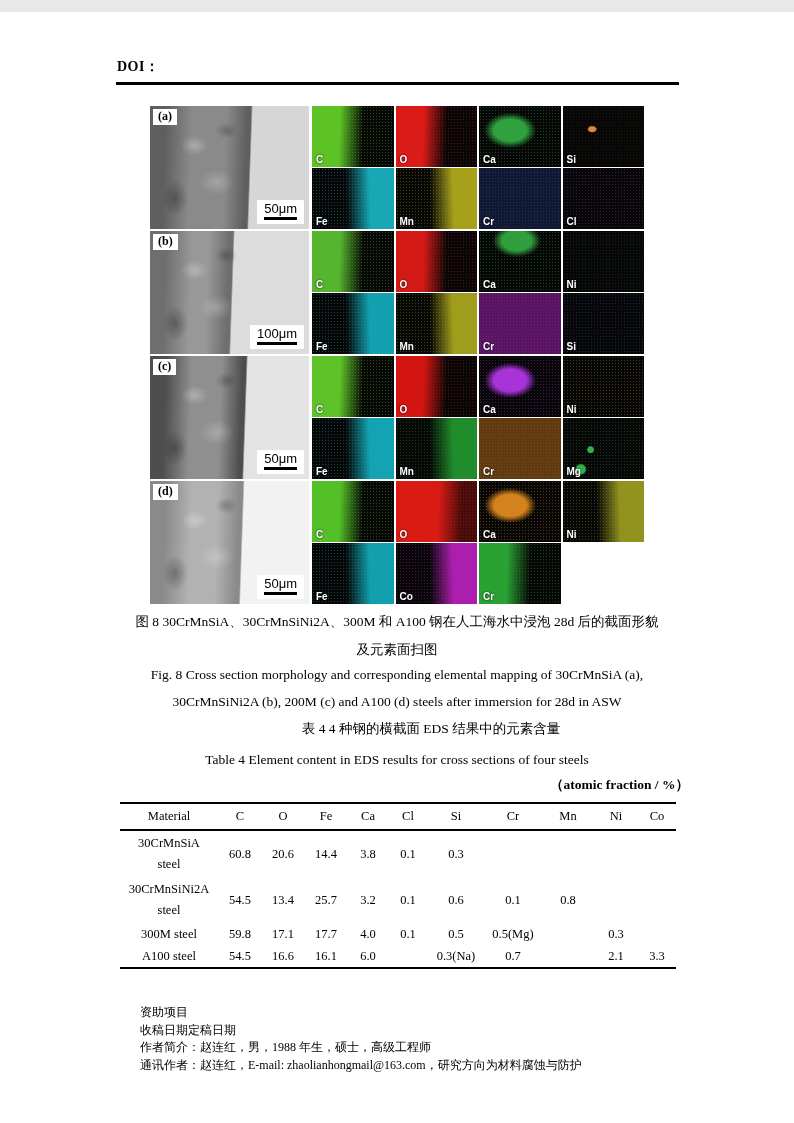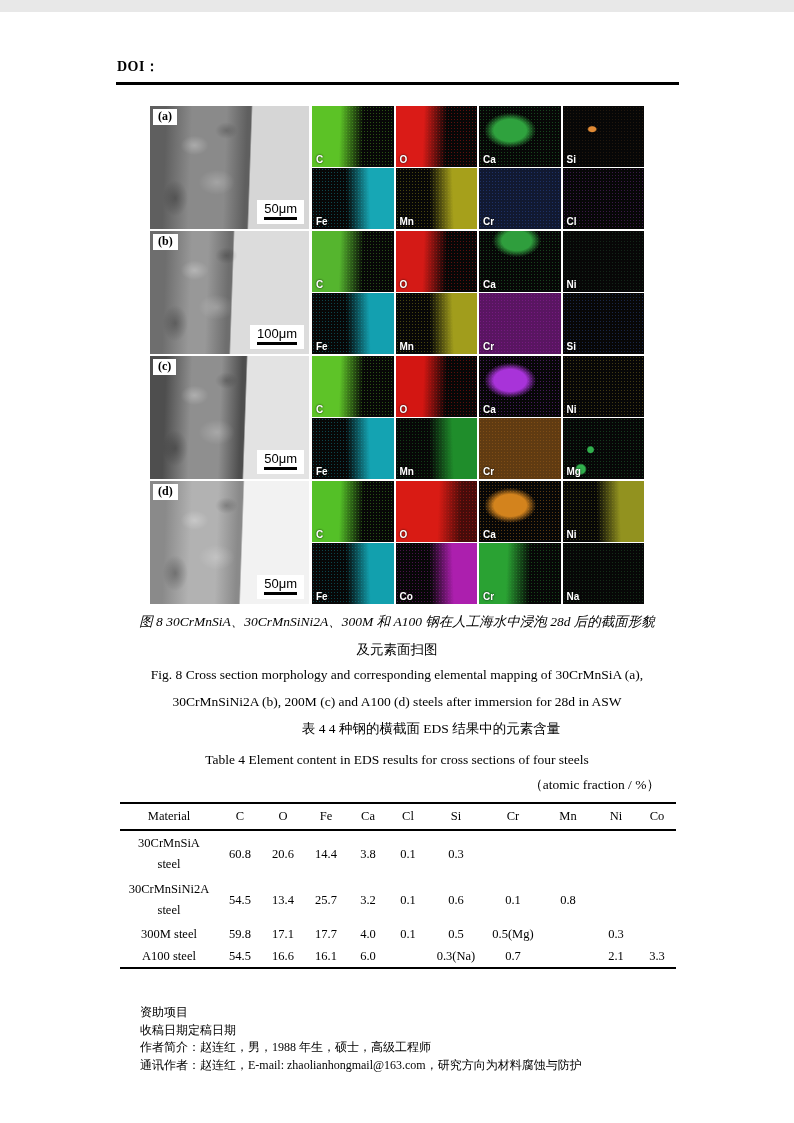--- a/index.html
+++ b/index.html
@@ -38,23 +38,23 @@
                  radial-gradient(4px 4px at 34% 52%,var(--fg) 0 70%,transparent 100%);}
   .pattern-blobs::before{opacity:.3;}
   .pattern-full::after,.pattern-dim::after,.pattern-fade::after{content:"";position:absolute;inset:0;z-index:2;background:var(--fg);}
   .pattern-full::after{opacity:.55;}
   .pattern-dim::after{opacity:.25;}
   .pattern-fade{background-image:linear-gradient(92deg,var(--fg) 0 52%,rgba(0,0,0,0) 80%);}
   .pattern-fade::after{opacity:.3;}
 
   
   .cap{position:absolute;left:0;width:794px;text-align:center;font-size:13.5px;}
-  .cap-cn1{top:601px;font-style:italic;} .cap-cn2{top:629px;font-family:Liberation Serif, serif;} .cap-en1{top:655px;} .cap-en2{top:682px;}
+  .cap-cn1{top:601px;} .cap-cn2{top:629px;font-family:Liberation Serif, serif;} .cap-en1{top:655px;} .cap-en2{top:682px;}
   .cap-tcn{top:708px;padding-left:34px;} .cap-ten{top:740px;}
-  .unit-note{position:absolute;left:104px;top:764px;width:556px;text-align:right;font-weight:normal;font-size:13.5px;}
+  .unit-note{position:absolute;left:133px;top:764px;width:556px;text-align:right;font-weight:bold;font-size:13.5px;}
 
   
   .tablewrap{position:absolute;left:120px;top:790px;width:556px;}
   table.datatable{width:100%;border-collapse:collapse;font-size:12.5px;
     border-top:2.5px solid #000;border-bottom:2.5px solid #000;}
   .datatable th{font-weight:normal;border-bottom:2.5px solid #000;height:25px;text-align:center;padding:0;}
   .datatable td{text-align:center;height:22px;vertical-align:middle;padding:0;}
   .datatable tr.tall td{height:46px;}
   .mat-line{line-height:21px;}
 
@@ -184,23 +184,20 @@
             <span class="map-label">Ni</span>
           </div>
           <div class="map-panel pattern-right" style="--fg: #12a0ae;">
             <span class="map-label">Fe</span>
           </div>
           <div class="map-panel pattern-right" style="--fg: #ac1fae;">
             <span class="map-label">Co</span>
           </div>
           <div class="map-panel pattern-left" style="--fg: #2aa233;">
             <span class="map-label">Cr</span>
-          </div>
-          <div class="map-panel pattern-sparse" style="--fg: #1e4c24;">
-            <span class="map-label">Na</span>
           </div>
         </div>
       </div>
     </div>
 
   <div class="cap cap-cn1">图 8 30CrMnSiA、30CrMnSiNi2A、300M 和 A100 钢在人工海水中浸泡 28d 后的截面形貌</div>
   <div class="cap cap-cn2">及元素面扫图</div>
   <div class="cap cap-en1">Fig. 8 Cross section morphology and corresponding elemental mapping of 30CrMnSiA (a),</div>
   <div class="cap cap-en2">30CrMnSiNi2A (b), 200M (c) and A100 (d) steels after immersion for 28d in ASW</div>
 

